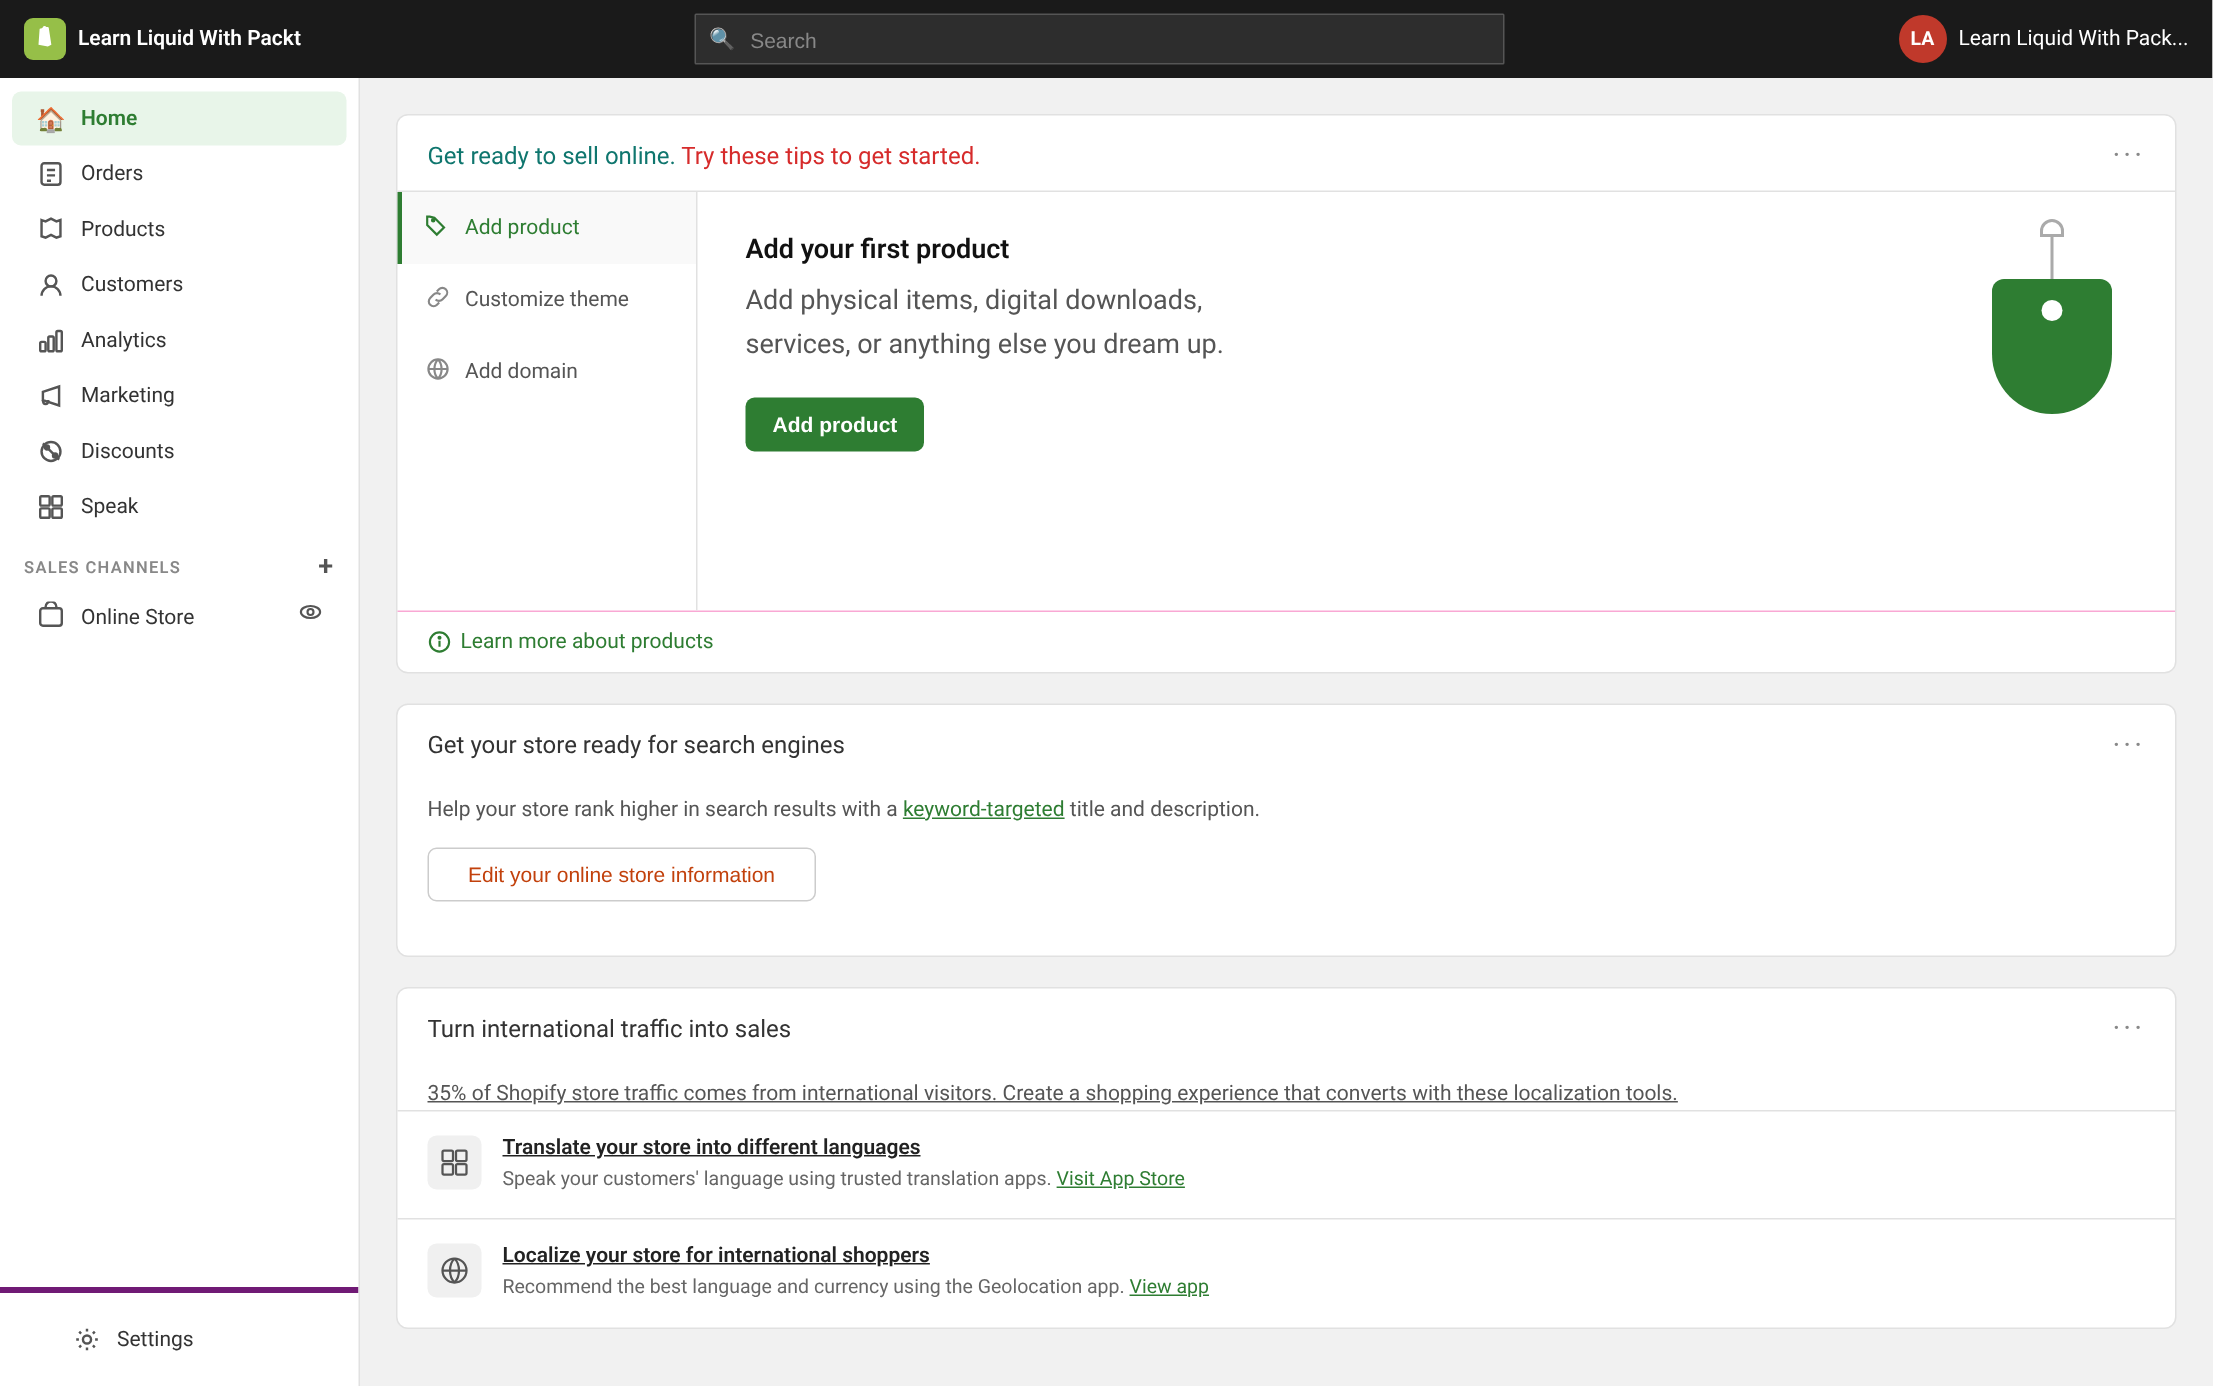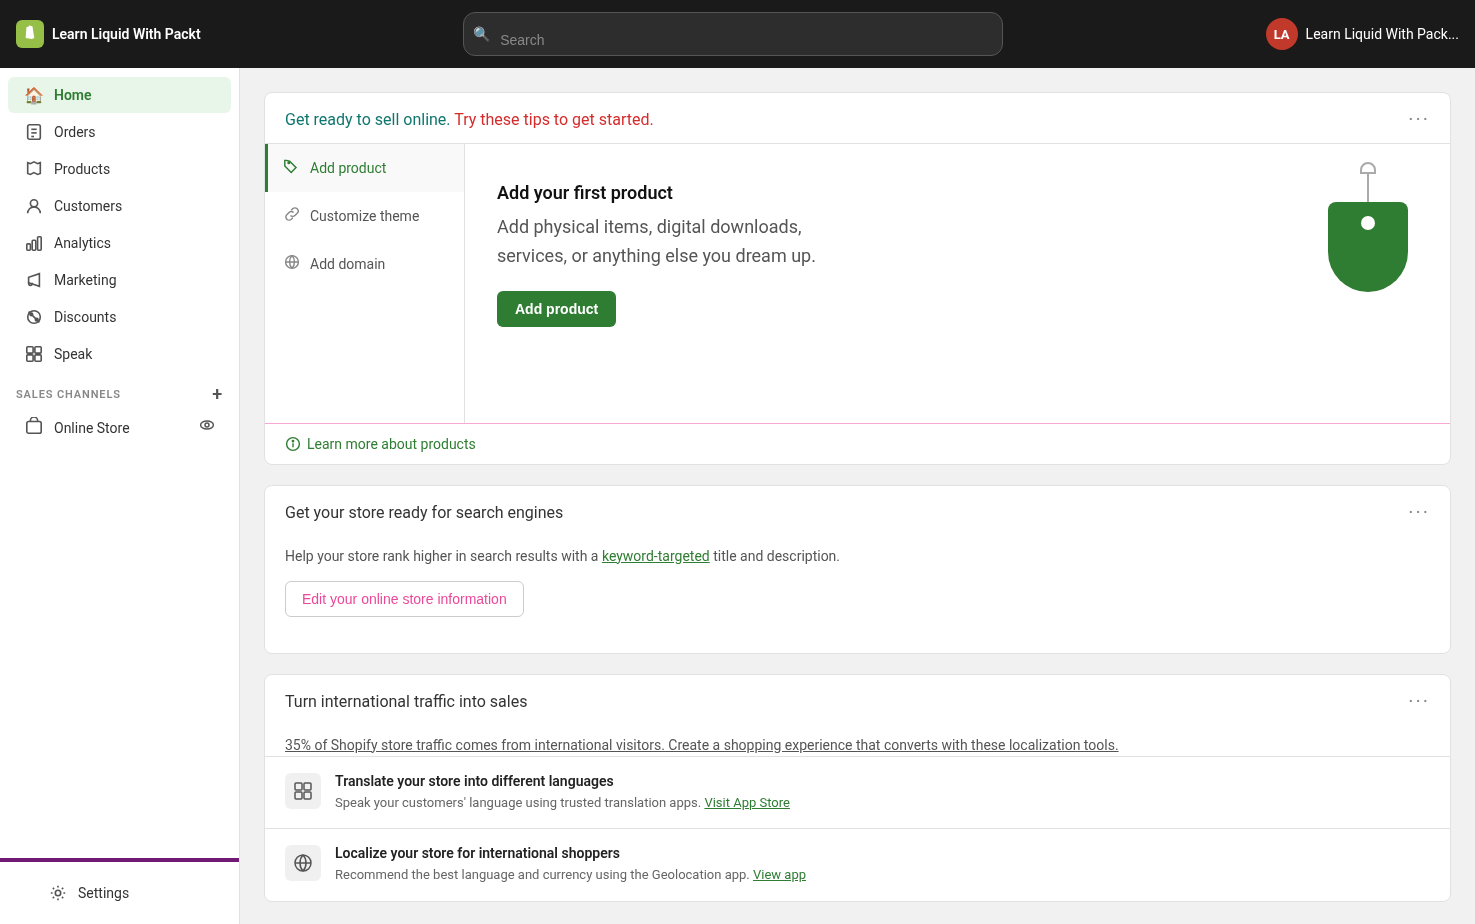--- a/index.html
+++ b/index.html
@@ -1,26 +1,26 @@
 <!DOCTYPE html>
 <html><head>
   <meta charset="utf-8">
   <style>
     * { box-sizing: border-box; margin: 0; padding: 0; }
     body { font-family: -apple-system, BlinkMacSystemFont, 'Segoe UI', Roboto, sans-serif; background: #f1f1f1; display: flex; flex-direction: column; height: 924px; overflow: hidden; }
 
     
     .topbar {
-      display: flex; align-items: center; background: #1a1a1a; height: 68px; padding: 0 16px; gap: 16px; flex-shrink: 0; z-index: 10;
+      display: flex; align-items: center; background: #1a1a1a; height: 52px; padding: 0 16px; gap: 16px; flex-shrink: 0; z-index: 10;
     }
     .topbar-logo { display: flex; align-items: center; gap: 8px; color: #fff; font-weight: 600; font-size: 14px; white-space: nowrap; }
     .shopify-icon { width: 28px; height: 28px; background: #96bf48; border-radius: 6px; display: flex; align-items: center; justify-content: center; }
     .shopify-icon svg { width: 18px; height: 18px; fill: white; }
     .topbar-search { flex: 1; max-width: 540px; margin: 0 auto; position: relative; }
-    .topbar-search input { width: 100%; padding: 19px 12px 7px 36px; border-radius: 12px; border: 1px solid #555; background: #2d2d2d; color: #ccc; font-size: 14px; outline: none; }
+    .topbar-search input { width: 100%; padding: 9px 12px 7px 36px; border-radius: 1px; border: 1px solid #555; background: #2d2d2d; color: #ccc; font-size: 14px; outline: none; }
     .topbar-search input::placeholder { color: #888; }
     .search-icon-wrap { position: absolute; left: 10px; top: 50%; transform: translateY(-50%); color: #888; font-size: 14px; }
     .topbar-right { display: flex; align-items: center; gap: 8px; color: #fff; font-size: 14px; }
     .avatar { width: 32px; height: 32px; border-radius: 50%; background: #c0392b; display: flex; align-items: center; justify-content: center; color: white; font-weight: 700; font-size: 13px; }
 
     
     .layout { display: flex; flex: 1; overflow: hidden; }
 
     
     .sidebar { width: 240px; background: #fff; border-right: 1px solid #e1e1e1; display: flex; flex-direction: column; overflow-y: auto; flex-shrink: 0; }
@@ -47,46 +47,46 @@
 
     
     .tips-card { }
     .tips-body { display: flex; border-top: 1px solid #e1e1e1; min-height: 280px; }
     .tips-sidebar { width: 200px; flex-shrink: 0; border-right: 1px solid #e1e1e1; }
     .tip-item { display: flex; align-items: center; gap: 10px; padding: 14px 16px; cursor: pointer; font-size: 14px; color: #555; border-left: 3px solid transparent; }
     .tip-item.active { color: #2e7d32; border-left-color: #2e7d32; background: #f9f9f9; }
     .tip-icon { font-size: 15px; }
     .tips-content { flex: 1; padding: 28px 32px; display: flex; align-items: flex-start; justify-content: space-between; }
     .tips-text { max-width: 320px; }
-    .tips-text h3 { font-size: 18px; font-weight: 600; color: #111; margin-bottom: 10px; margin-top: 10px; }
+    .tips-text h3 { font-size: 18px; font-weight: 600; color: #111; margin-bottom: 10px; }
     .tips-text p { font-size: 18px; color: #555; line-height: 1.6; margin-bottom: 20px; }
     .tips-cta { background: #2e7d32; color: white; border: none; padding: 10px 18px; border-radius: 6px; font-size: 14px; font-weight: 600; cursor: pointer; }
     .tips-footer { padding: 12px 20px; border-top: 1px solid #f9a8d4; }
     .tips-link { font-size: 14px; color: #2e7d32; text-decoration: none; display: flex; align-items: center; gap: 6px; }
 
     
     .tag-illustration { width: 100px; height: 120px; position: relative; flex-shrink: 0; display: flex; align-items: center; justify-content: center; }
     .tag-shape { width: 80px; height: 90px; background: #2e7d32; border-radius: 8px 8px 40px 40px; position: relative; display: flex; align-items: flex-start; justify-content: center; padding-top: 10px; }
     .tag-hole { width: 14px; height: 14px; background: #fff; border-radius: 50%; margin-top: 4px; }
     .tag-string { width: 2px; height: 30px; background: #aaa; position: absolute; top: -28px; left: 50%; transform: translateX(-50%); }
     .tag-hook { width: 16px; height: 12px; border: 2px solid #aaa; border-radius: 8px 8px 0 0; position: absolute; top: -40px; left: 50%; transform: translateX(-50%); }
     .tag-wrap { position: relative; margin-top: 30px; }
 
     
     .search-card-body { padding: 8px 20px 20px; }
     .search-card-body p { font-size: 14px; color: #555; line-height: 1.6; margin-bottom: 14px; }
     .search-card-body p a { color: #2e7d32; }
-    .outline-btn { background: #fff; border: 1px solid #ccc; color: #ec4899; padding: 9px 16px; border-radius: 6px; font-size: 14px; cursor: pointer; }
+    .outline-btn { background: #fff; border: 1px solid #ccc; color: #c2410c; padding: 9px 26px; border-radius: 6px; font-size: 14px; cursor: pointer; }
 
     
     .intl-card-body { padding: 8px 20px 0; }
     .intl-card-body > p { font-size: 14px; color: #555; line-height: 1.6; margin-bottom: 0; text-decoration: underline; }
     .intl-item { display: flex; align-items: flex-start; gap: 14px; padding: 16px 20px; border-top: 1px solid #e1e1e1; }
     .intl-item-icon { width: 36px; height: 36px; background: #f0f0f0; border-radius: 6px; display: flex; align-items: center; justify-content: center; font-size: 18px; flex-shrink: 0; }
-    .intl-item-text h4 { font-size: 14px; font-weight: 600; color: #222; margin-bottom: 4px; }
+    .intl-item-text h4 { font-size: 14px; font-weight: 600; color: #222; margin-bottom: 4px; text-decoration: underline; }
     .intl-item-text p { font-size: 13px; color: #666; line-height: 1.5; }
     .intl-item-text p a { color: #2e7d32; }
 
     
     ::-webkit-scrollbar { width: 8px; }
     ::-webkit-scrollbar-track { background: #f1f1f1; }
     ::-webkit-scrollbar-thumb { background: #ccc; border-radius: 4px; }
   </style>
 </head>
 <body>

